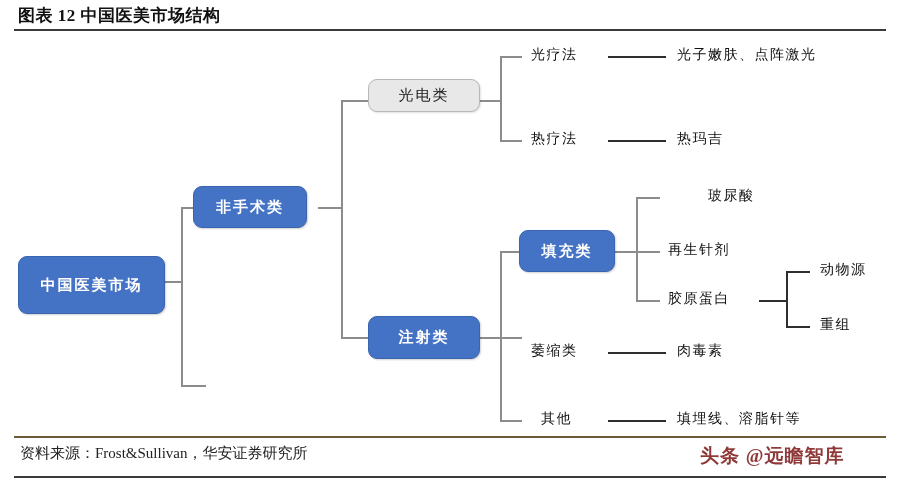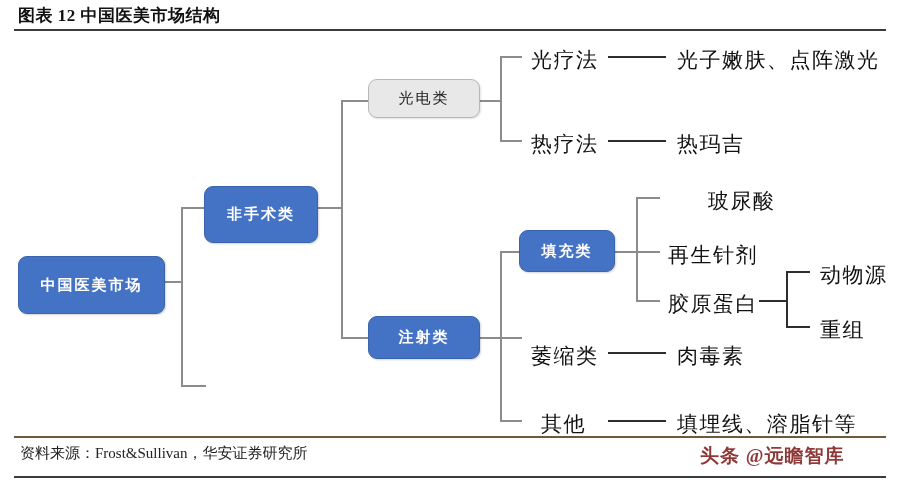--- a/index.html
+++ b/index.html
@@ -62,21 +62,21 @@
   .node-gray{
     background:#e8e8e8;
     color:#1a1a1a;
     border:1px solid #b7b7b7;
     box-shadow:1px 1px 2px rgba(0,0,0,.12);
   }
 
   
   .label{
     position:absolute;
-    font-size:21px;
+    font-size:14px;
     color:#111;
     white-space:nowrap;
     letter-spacing:1.5px;
     font-family:"Liberation Serif","DejaVu Serif",serif;
   }
 
   
   .ln{position:absolute;background:#8c8c8c;}
   .ln-h{height:1.5px;}
   .ln-v{width:1.5px;}
@@ -125,24 +125,24 @@
   <div class="ln ln-h ln-blk" style="left:608px;top:352px;width:58px;"></div>
   <div class="ln ln-h ln-blk" style="left:608px;top:420px;width:58px;"></div>
 
   <div class="ln ln-h ln-blk" style="left:759px;top:300px;width:28px;"></div>
   <div class="ln ln-v ln-blk" style="left:786px;top:271px;height:56px;"></div>
   <div class="ln ln-h ln-blk" style="left:786px;top:271px;width:24px;"></div>
   <div class="ln ln-h ln-blk" style="left:786px;top:326px;width:24px;"></div>
 
   <div class="node node-blue" style="left:18px;top:256px;width:147px;height:58px;">中国医美市场</div>
 
-  <div class="node node-blue" style="left:204px;top:186px;width:114px;height:57px;font-family:Liberation Serif, serif;">非手术类</div>
+  <div class="node node-blue" style="left:193px;top:186px;width:114px;height:42px;font-family:Liberation Serif, serif;">非手术类</div>
 
 
-  <div class="node node-gray" style="left:368px;top:79px;width:112px;height:39px;">光电类</div>
+  <div class="node node-gray" style="left:368px;top:79px;width:112px;height:33px;">光电类</div>
 
   <div class="node node-blue" style="left:368px;top:316px;width:112px;height:43px;">注射类</div>
 
   <div class="node node-blue" style="left:519px;top:230px;width:96px;height:42px;">填充类</div>
 
   <div class="label" style="left:531px;top:46px;">光疗法</div>
 
   <div class="label" style="left:531px;top:130px;">热疗法</div>
 
   <div class="label" style="left:531px;top:342px;text-align:right;">萎缩类</div>

